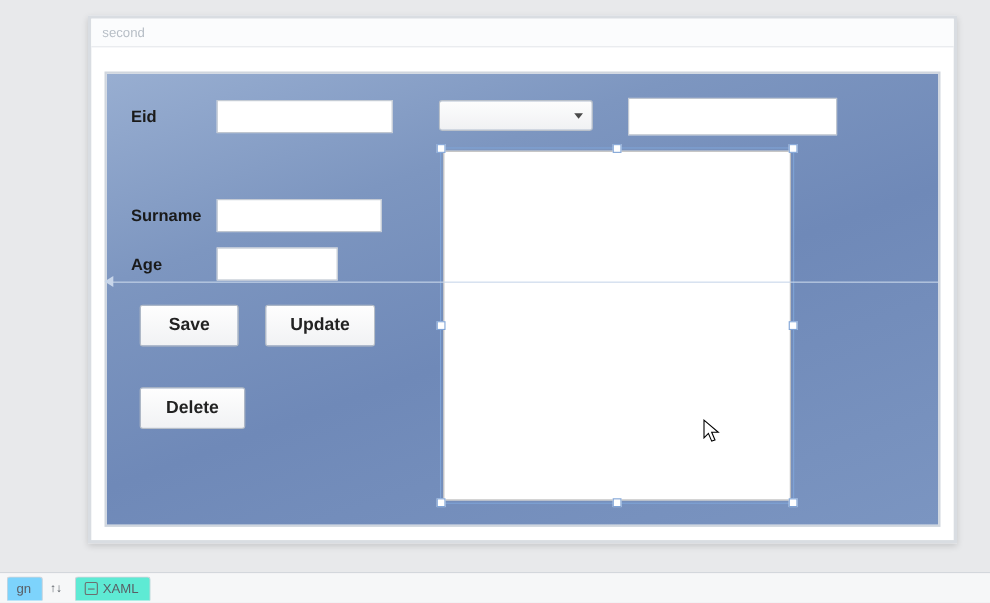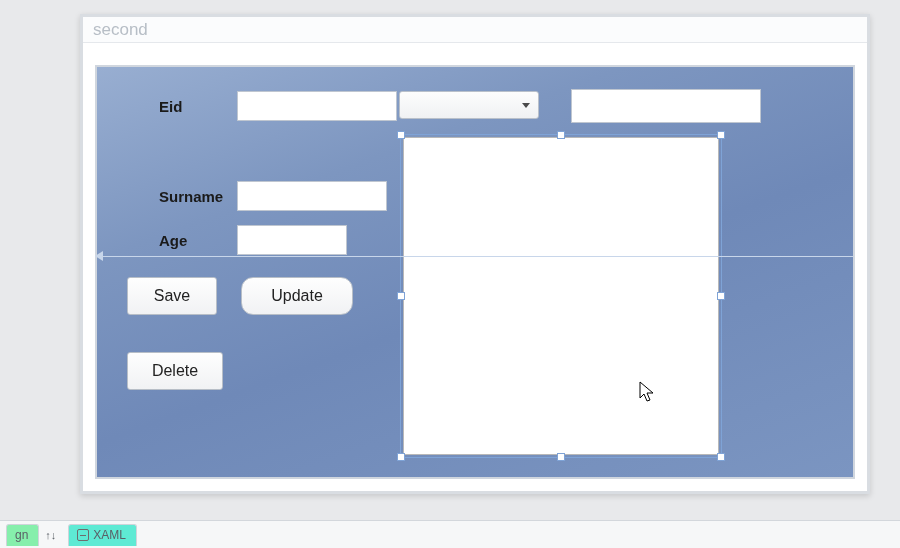--- a/index.html
+++ b/index.html
@@ -19,38 +19,37 @@
     height: 480px;
     background: #fff;
     border: 3px solid #d9dde2;
     box-shadow: 0 2px 6px rgba(0,0,0,.15);
   }
   .titlebar {
     height: 26px;
     line-height: 26px;
     padding-left: 10px;
     color: #b7bec6;
-    font-size: 17px;
+    font-size: 12px;
     border-bottom: 1px solid #e5e8ec;
     background: #fbfcfd;
   }
 
   
   .form-surface {
     position: absolute;
     left: 12px; top: 48px; right: 12px; bottom: 12px;
     background: linear-gradient(160deg, #98aed1 0%, #7d96c0 28%, #6f89b8 55%, #7b95c1 100%);
     border: 2px solid #d0d6de;
   }
 
   .row {
     position: absolute;
     display: flex;
     align-items: center;
-    margin-left: 40px;
   }
   .lbl {
     width: 78px;
     font-weight: bold;
     font-size: 15px;
     color: #1a1a1a;
   }
   .txt {
     width: 150px;
     height: 30px;
@@ -148,27 +147,27 @@
   }
   .guide-arrow-l { left: -2px; border-right: 8px solid #c8d6ea; }
 
   
   .btn {
     position: absolute;
     height: 38px;
     background: linear-gradient(#fefefe,#f1f2f4);
     border: 1px solid #b7bec7;
     border-radius: 3px;
-    font-weight: normal;
+    font-weight: bold;
     font-size: 16px;
     color: #222;
     cursor: pointer;
   }
   #btn-save   { left: 30px;  top: 210px; width: 90px; }
-  #btn-update { left: 144px; top: 210px; width: 112px; border-radius: 12px; }
+  #btn-update { left: 144px; top: 210px; width: 100px; }
   #btn-delete { left: 30px;  top: 268px; width: 96px; margin-top: 17px; }
 
   
   .cursor {
     position: absolute;
     left: 542px; top: 314px;
     width: 16px; height: 22px;
     pointer-events: none;
   }
   .cursor svg { width: 16px; height: 22px; }
@@ -191,21 +190,21 @@
     padding: 0 10px 0 8px;
     margin-left: 6px;
     background: #5eead4;
     border: 1px solid #cfd4da;
     border-bottom: none;
     border-radius: 3px 3px 0 0;
     display: flex;
     align-items: center;
     gap: 4px;
   }
-  .tab.inactive { background: #86efac; }
+  .tab.inactive { background: #7dd3fc; }
   .swap-icon { font-size: 11px; margin: 0 6px; }
   .xaml-icon {
     display: inline-block;
     width: 12px; height: 12px;
     border: 1px solid #6d6d6d;
     border-radius: 2px;
     position: relative;
   }
   .xaml-icon::before {
     content: "";

